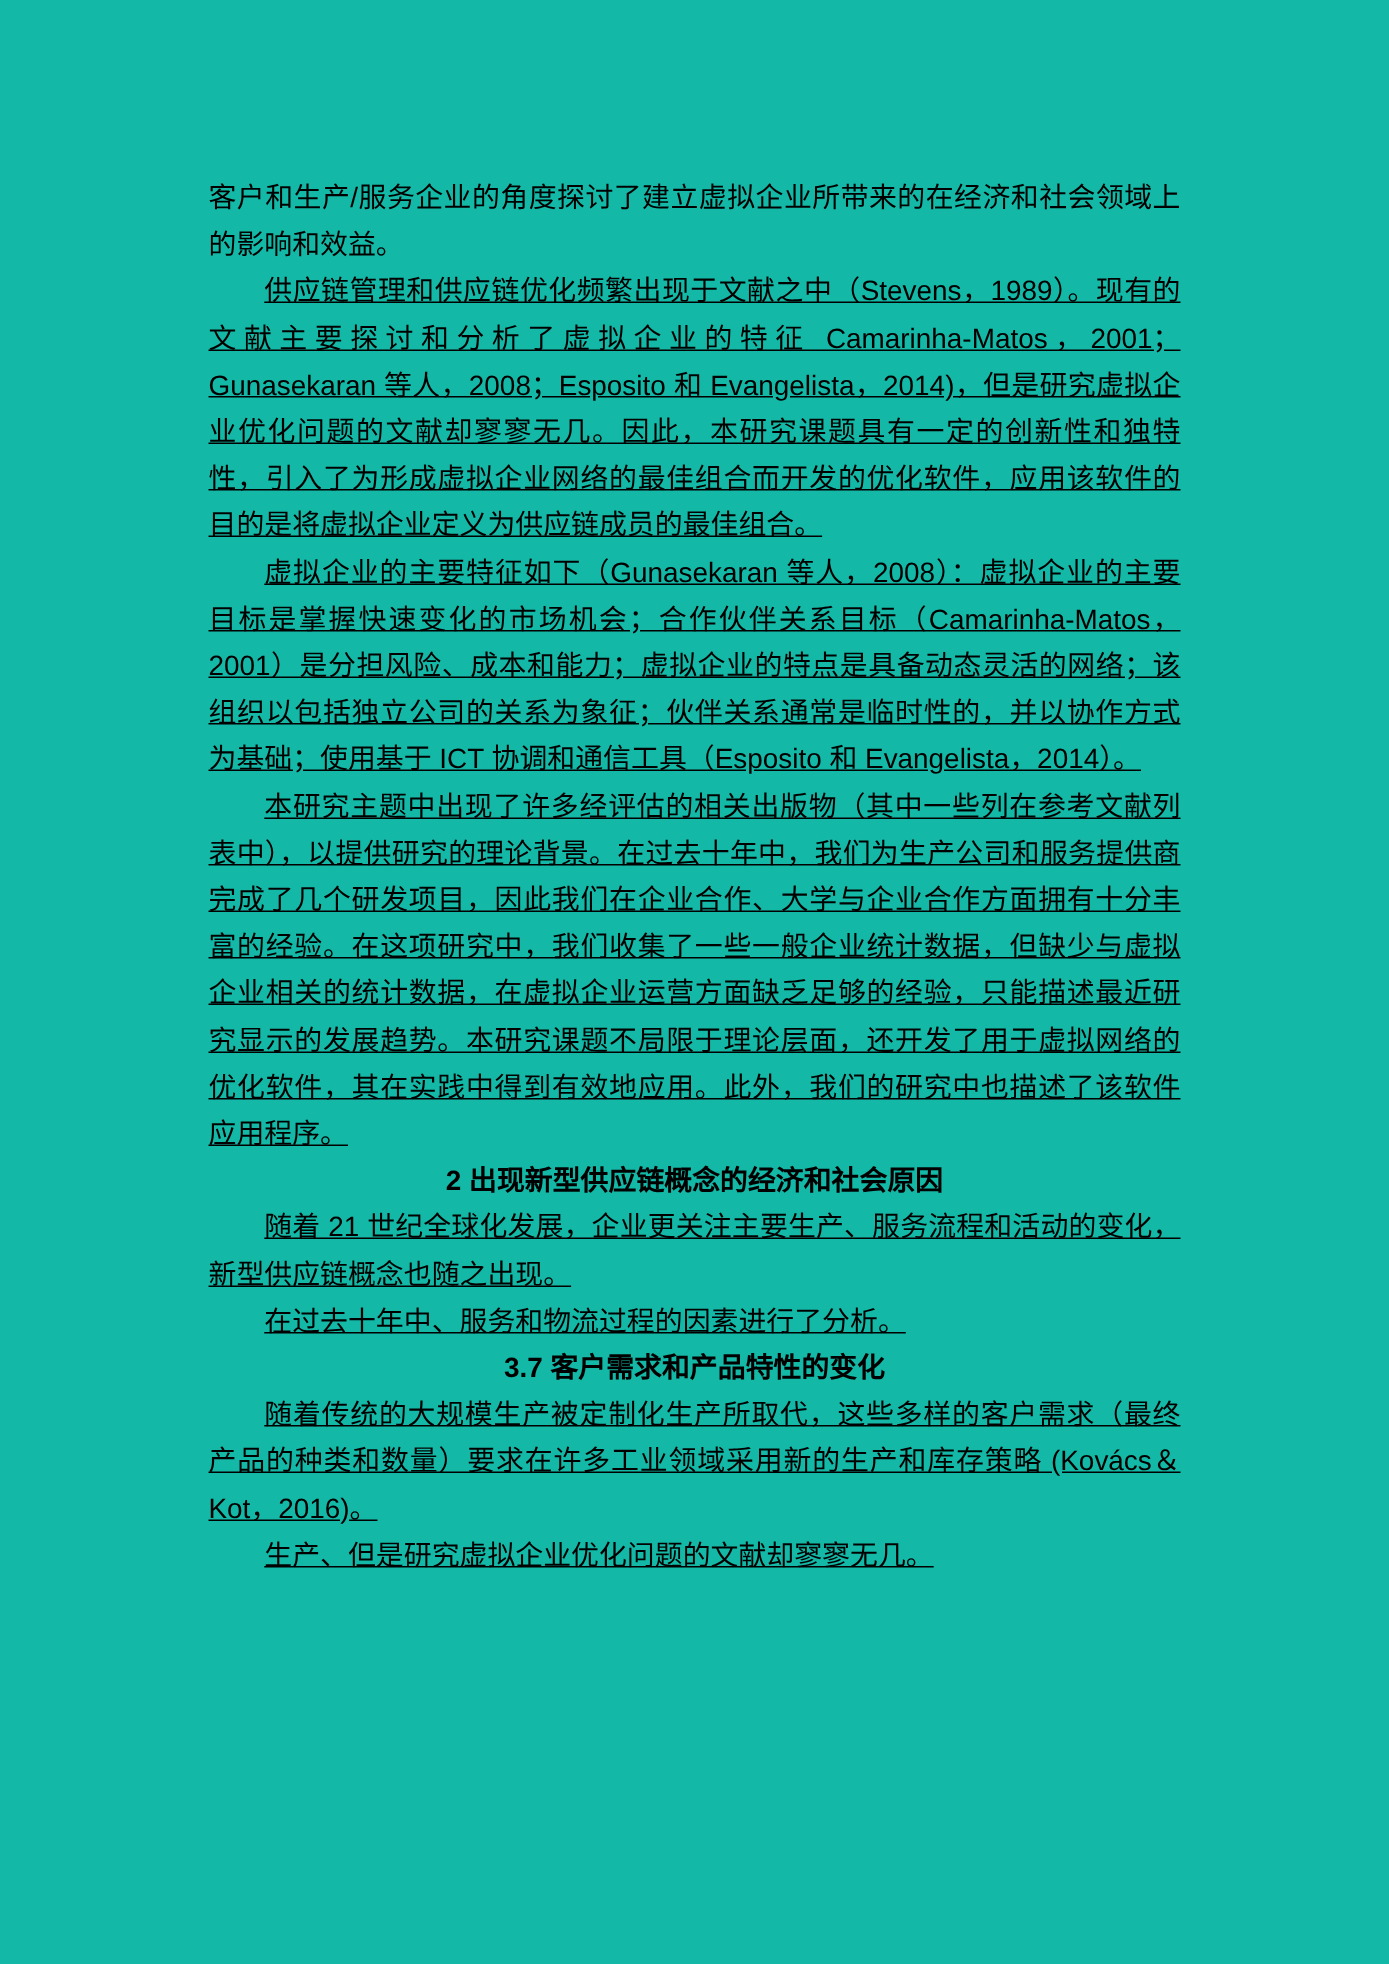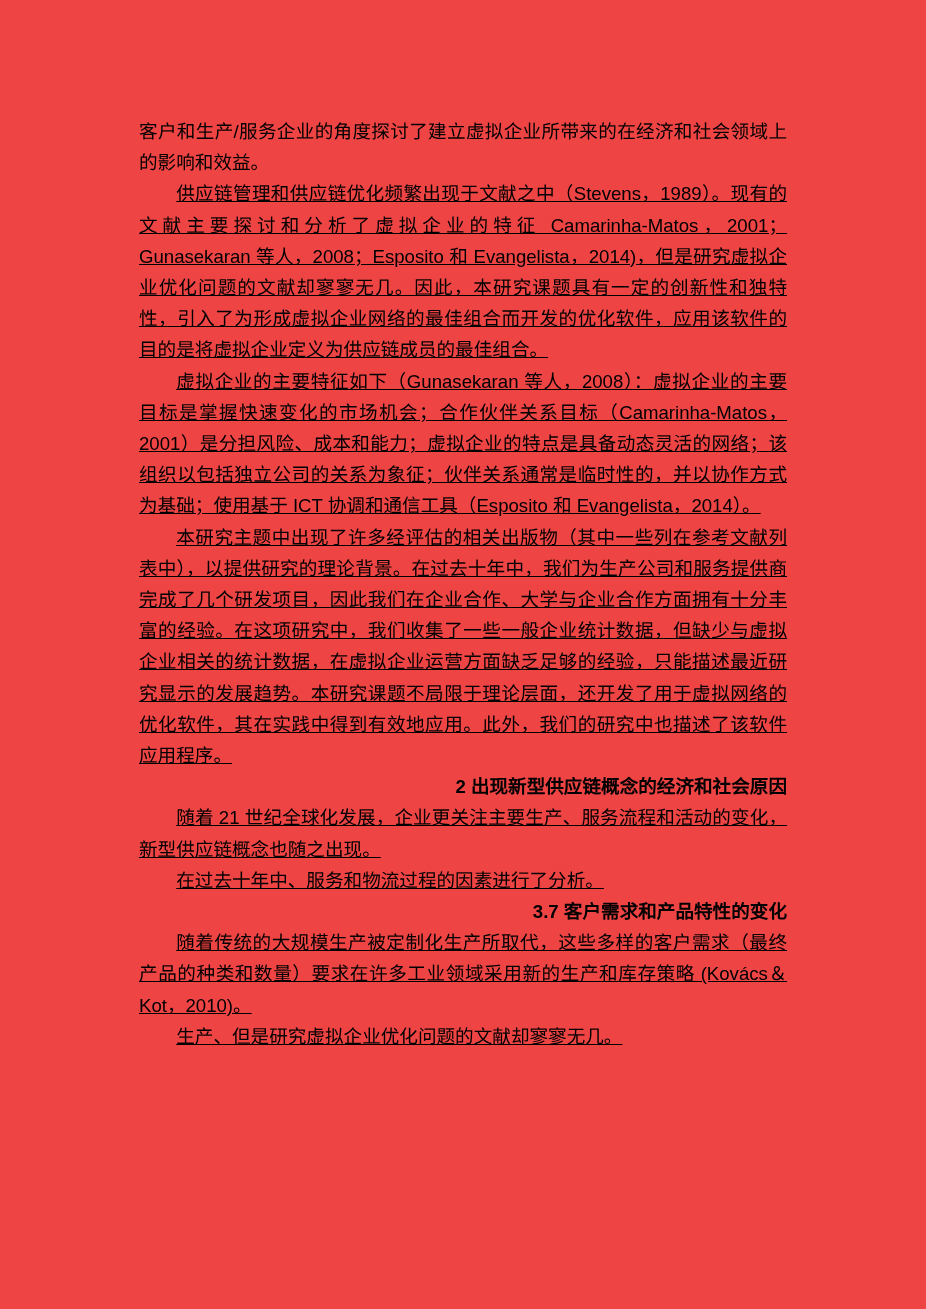--- a/index.html
+++ b/index.html
@@ -11,21 +11,21 @@
   body {
     width: 926px;
     height: 1309px;
     overflow: hidden;
     font-family: "Liberation Sans", "DejaVu Sans", sans-serif;
   }
   .sheet {
     position: relative;
     width: 926px;
     height: 1309px;
-    background: #ef4444;
+    background: #14b8a6;
   }
   .content {
     position: absolute;
     left: 139px;
     top: 116px;
     width: 648px;
     color: #000000;
     font-size: 18.6px;
     line-height: 31.2px;
     text-align: justify;
@@ -35,32 +35,32 @@
   .content p {
     margin: 0;
     padding: 0;
   }
   .para.indent {
     text-indent: 2em;
     text-decoration: underline;
   }
   .heading {
     font-weight: bold;
-    text-align: right;
+    text-align: center;
   }
 </style>
 </head>
 <body>
 
 <div class="sheet">
   <div class="content">
     <p class="para">客户和生产/服务企业的角度探讨了建立虚拟企业所带来的在经济和社会领域上的影响和效益。</p>
     <p class="para indent">供应链管理和供应链优化频繁出现于文献之中（Stevens，1989）。现有的文献主要探讨和分析了虚拟企业的特征 Camarinha-Matos，2001；Gunasekaran 等人，2008；Esposito 和 Evangelista，2014)，但是研究虚拟企业优化问题的文献却寥寥无几。因此，本研究课题具有一定的创新性和独特性，引入了为形成虚拟企业网络的最佳组合而开发的优化软件，应用该软件的目的是将虚拟企业定义为供应链成员的最佳组合。</p>
     <p class="para indent">虚拟企业的主要特征如下（Gunasekaran 等人，2008）：虚拟企业的主要目标是掌握快速变化的市场机会；合作伙伴关系目标（Camarinha-Matos，2001）是分担风险、成本和能力；虚拟企业的特点是具备动态灵活的网络；该组织以包括独立公司的关系为象征；伙伴关系通常是临时性的，并以协作方式为基础；使用基于 ICT 协调和通信工具（Esposito 和 Evangelista，2014）。</p>
     <p class="para indent">本研究主题中出现了许多经评估的相关出版物（其中一些列在参考文献列表中），以提供研究的理论背景。在过去十年中，我们为生产公司和服务提供商完成了几个研发项目，因此我们在企业合作、大学与企业合作方面拥有十分丰富的经验。在这项研究中，我们收集了一些一般企业统计数据，但缺少与虚拟企业相关的统计数据，在虚拟企业运营方面缺乏足够的经验，只能描述最近研究显示的发展趋势。本研究课题不局限于理论层面，还开发了用于虚拟网络的优化软件，其在实践中得到有效地应用。此外，我们的研究中也描述了该软件应用程序。</p>
     <p class="heading">2 出现新型供应链概念的经济和社会原因</p>
     <p class="para indent">随着 21 世纪全球化发展，企业更关注主要生产、服务流程和活动的变化，新型供应链概念也随之出现。</p>
     <p class="para indent">在过去十年中、服务和物流过程的因素进行了分析。</p>
     <p class="heading">3.7 客户需求和产品特性的变化</p>
-    <p class="para indent">随着传统的大规模生产被定制化生产所取代，这些多样的客户需求（最终产品的种类和数量）要求在许多工业领域采用新的生产和库存策略 (Kovács＆Kot，2010)。</p>
+    <p class="para indent">随着传统的大规模生产被定制化生产所取代，这些多样的客户需求（最终产品的种类和数量）要求在许多工业领域采用新的生产和库存策略 (Kovács＆Kot，2016)。</p>
     <p class="para indent">生产、但是研究虚拟企业优化问题的文献却寥寥无几。</p>
   </div>
 </div>
 
 </body></html>

